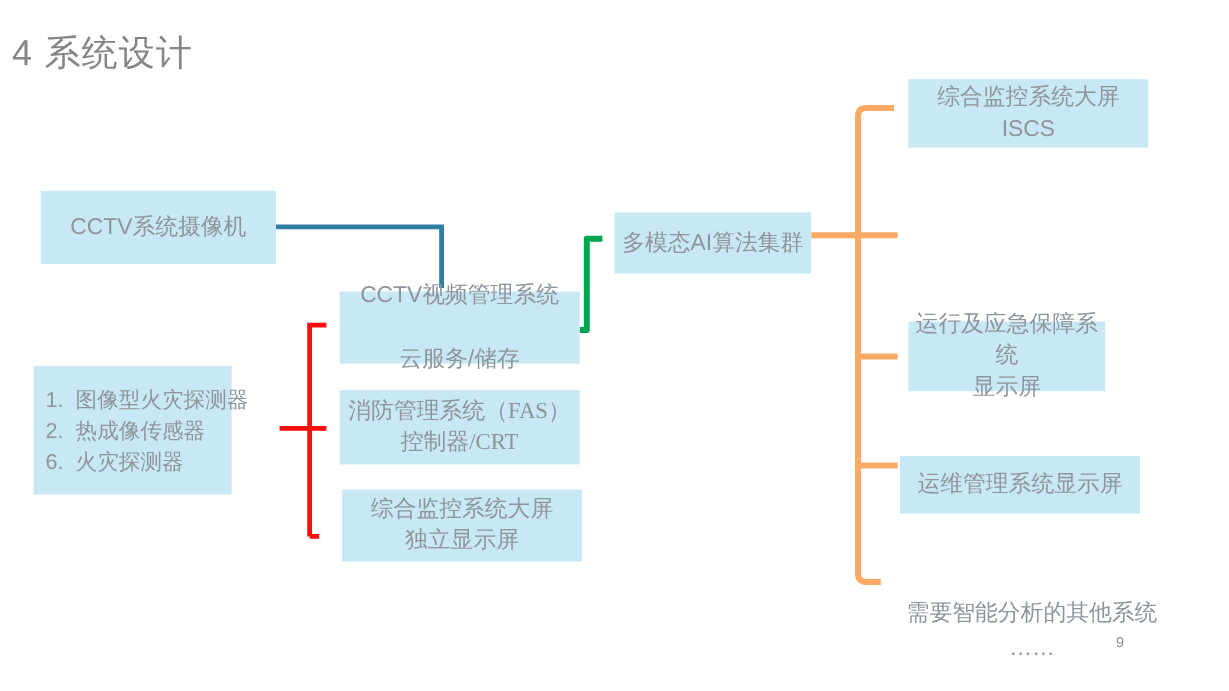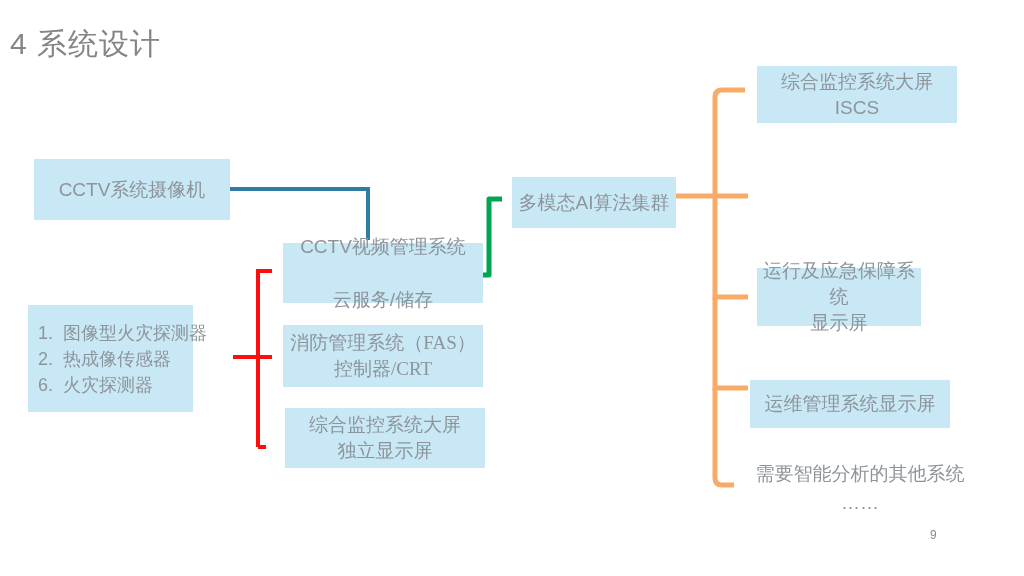--- a/index.html
+++ b/index.html
@@ -10,21 +10,21 @@
   #title{
     position:absolute;left:10px;top:24px;font-size:30px;font-weight:normal;
     color:var(--title-text);letter-spacing:1px;
   }
   .node{
     position:absolute;background:var(--box-bg);color:var(--box-text);
     font-size:19px;line-height:26px;display:flex;flex-direction:column;
     justify-content:center;align-items:center;text-align:center;
   }
   .node .line{width:100%;}
-  .node.plain{background:transparent;}
+  .node.plain{background:transparent;margin-top:38px;}
   #node-cctv-camera{left:34px;top:159px;width:196px;height:61px;}
   #node-sensor-list{left:28px;top:305px;width:165px;height:107px;align-items:flex-start;padding-left:10px;box-sizing:border-box;font-size:18px;line-height:26px;}
   #node-sensor-list .line{white-space:pre;text-align:left;}
   #node-cctv-vms{left:283px;top:243px;width:200px;height:60px;gap:27px;}
   #node-fas{left:283px;top:325px;width:200px;height:62px;font-family:Liberation Serif, serif;}
   #node-fire-display{left:285px;top:408px;width:200px;height:60px;}
   #node-ai-cluster{left:512px;top:177px;width:164px;height:51px;}
   #node-iscs{left:757px;top:66px;width:200px;height:57px;}
   #node-station{left:757px;top:170px;width:200px;height:48px;}
   #node-emergency{left:757px;top:268px;width:164px;height:58px;}

